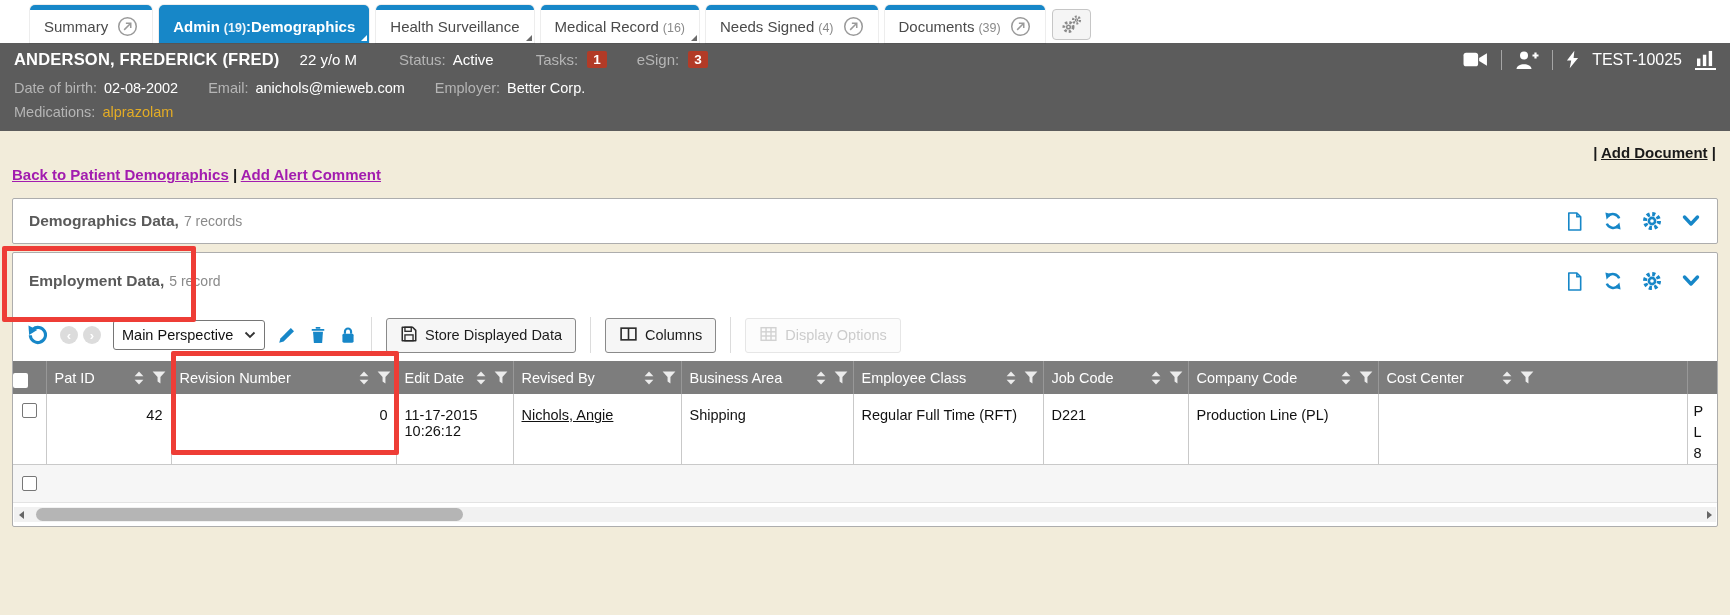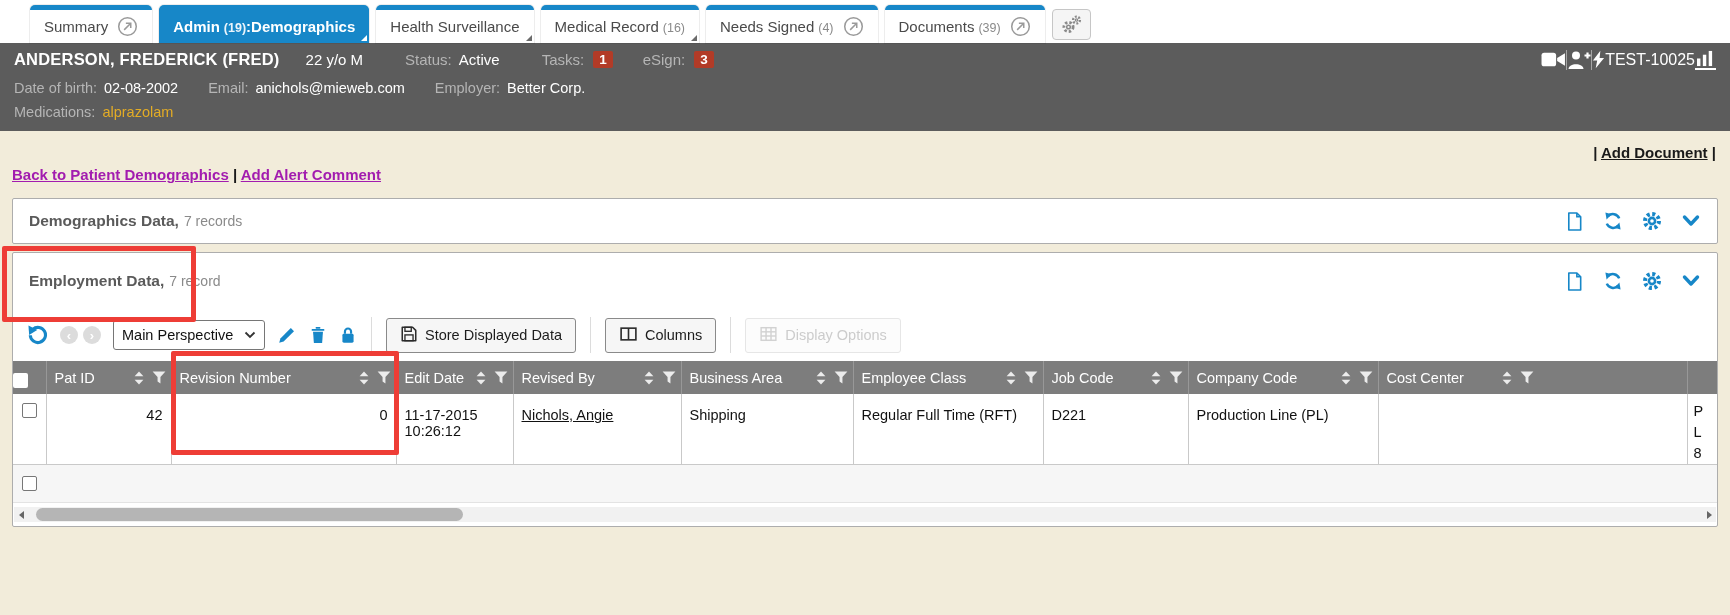--- a/index.html
+++ b/index.html
@@ -20,27 +20,27 @@
           border-left:6px solid transparent; border-bottom:6px solid #6b6b6b; }
   .tab.active .fold { border-bottom-color:#fff; }
   .popout { display:inline-flex; line-height:0; }
   .tab-gear-btn { align-self:center; border:1px solid #c6c6c6; border-radius:4px; background:#f5f5f5;
                   padding:5px 7px; line-height:0; cursor:pointer; }
 
   
   .patient-bar { background:#5c5c5c; color:#fff; padding:0 14px 7px 14px; }
   .pb-row1 { display:flex; align-items:center; height:33px; font-size:15px; }
   .pb-name { font-weight:bold; font-size:16.5px; letter-spacing:0.2px; }
-  .pb-age { margin-left:26px; }
+  .pb-age { margin-left:20px; }
   .pb-lab { color:#b5b5b5; }
   .pb-val { color:#fff; }
   .gap40 { margin-left:42px; } .gap8 { margin-left:7px; } .gap30 { margin-left:30px; }
   .badge { background:#b23b27; color:#fff; font-weight:bold; font-size:13.5px; padding:1px 6px;
            border-radius:2px; margin-left:9px; cursor:pointer; }
-  .pb-right { margin-left:auto; display:flex; align-items:center; }
+  .pb-right { margin-left:auto; display:flex; align-items:center; gap:13px; }
   .vdiv { width:1px; height:20px; background:rgba(255,255,255,0.45); }
   .pb-id { font-size:16px; }
   .icn { display:inline-flex; line-height:0; cursor:pointer; }
   .chart-underline { border-bottom:2px solid #fff; padding-bottom:1px; }
   .pb-row2, .pb-row3 { display:flex; align-items:center; height:24px; font-size:14.5px; }
   .pb-med { color:#e3ac26; margin-left:7px; }
 
   
   .adddoc-row { text-align:right; margin:13px 14px 0 0; font-size:15px; font-weight:bold; color:#1a1a1a; height:19px; }
   .adddoc-row a { color:#1a1a1a; text-decoration:underline; cursor:pointer; }
@@ -259,21 +259,21 @@
               <path d="M3.5 4 L10 11 L16.5 4" fill="none" stroke="#1787c8" stroke-width="3.4" stroke-linecap="round" stroke-linejoin="round"></path>
             </svg>
         </span>
       </span>
     </div>
   </div>
 
   <div class="panel p2">
     <div class="panel-head">
       <span class="panel-title">Employment Data,</span>
-      <span class="panel-records">7 record</span>
+      <span class="panel-records">5 record</span>
       <span class="panel-icons">
         <span class="icn">
           <svg width="19" height="21" viewBox="0 0 20 21">
               <path d="M4 1.5 H12.5 L16.5 5.5 V19.5 H4 Z" fill="none" stroke="#1787c8" stroke-width="1.7" stroke-linejoin="round"></path>
               <path d="M12.5 1.5 V5.5 H16.5" fill="none" stroke="#1787c8" stroke-width="1.7"></path>
             </svg>
         </span>
         <span class="icn">
           <svg width="20" height="20" viewBox="0 0 20 20">
               <path d="M16.2 7.4 A6.8 6.8 0 0 0 5 5.2" fill="none" stroke="#1787c8" stroke-width="2.5"></path>

